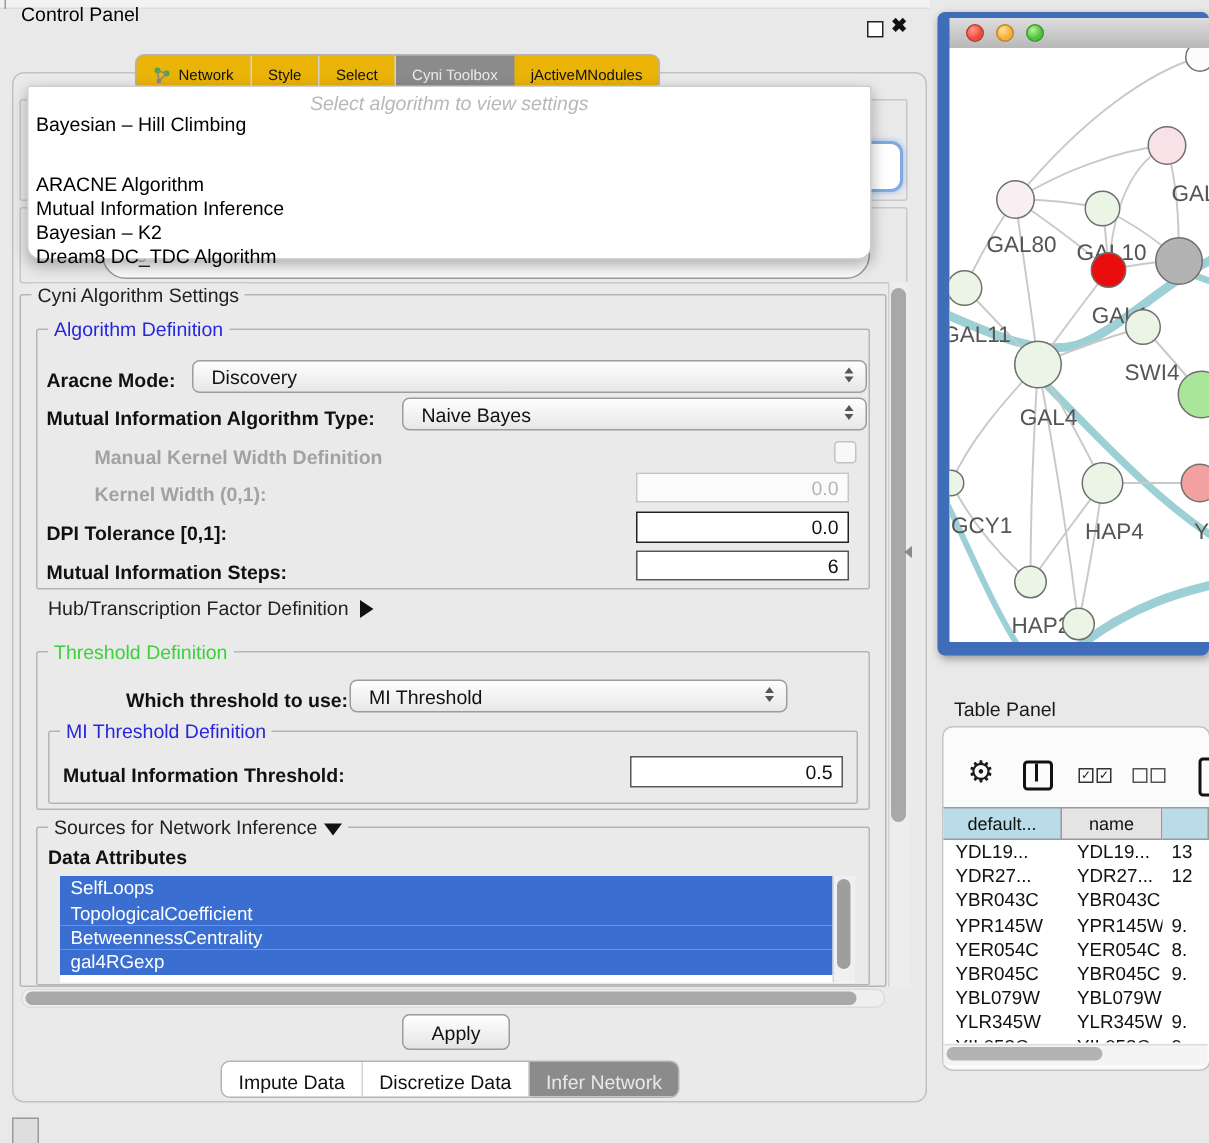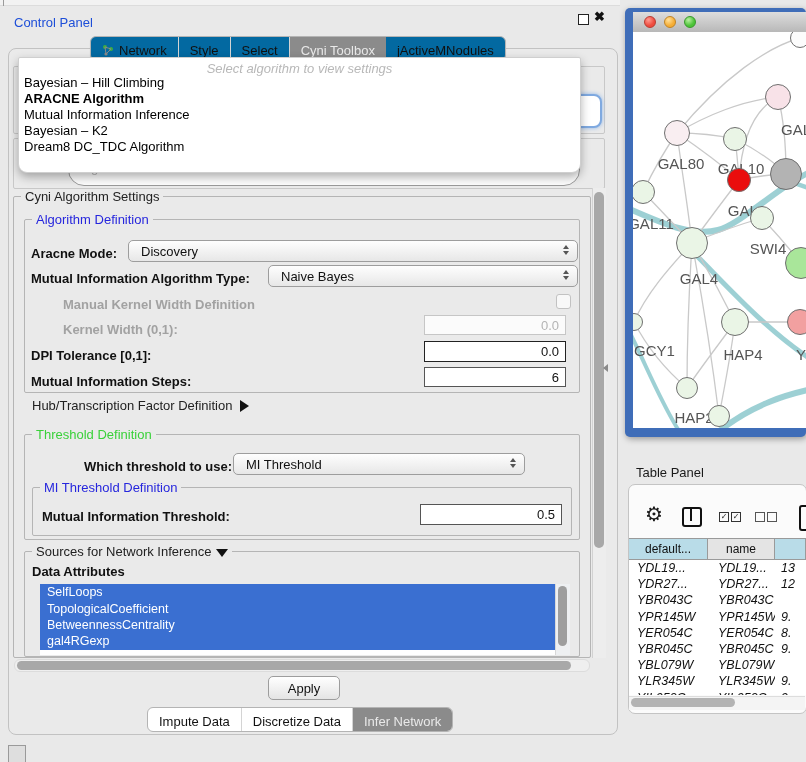--- a/index.html
+++ b/index.html
@@ -2,26 +2,26 @@
 <html><head>
 <meta charset="utf-8">
 <style>
   html,body{margin:0;padding:0;}
   body{font-family:"Liberation Sans",sans-serif;background:#e9e9e9;}
   .screen{position:relative;width:806px;height:762px;overflow:hidden;background:#e9e9e9;}
   .a{position:absolute;}
   
   .top-strip{left:0;top:0;width:620px;height:5px;background:#f2f2f2;border-bottom:1px solid #dcdcdc;}
   .top-tick{left:3px;top:0;width:1px;height:6px;background:#9a9a9a;}
-  .cp-title{left:14px;top:15px;font-size:13px;color:#1d4ed8;}
+  .cp-title{left:14px;top:2px;font-size:13px;color:#000000;}
   .float-btn{left:578px;top:14px;width:9px;height:9px;border:1.5px solid #222;background:#fff;}
   .close-btn{left:594px;top:9px;font-size:13px;font-weight:bold;color:#111;}
   .cp-border{left:8px;top:48px;width:608px;height:685px;border:1px solid #c2c2c2;border-radius:8px;background:#eaeaea;}
   
-  .tabbar{top:36px;left:90px;height:23px;display:flex;background:#0369a1;border:1px solid #b4b4b4;border-radius:6px;overflow:hidden;font-size:13px;box-shadow:0 1px 1px rgba(0,0,0,.12);}
+  .tabbar{top:36px;left:90px;height:23px;display:flex;background:#eab308;border:1px solid #b4b4b4;border-radius:6px;overflow:hidden;font-size:10px;box-shadow:0 1px 1px rgba(0,0,0,.12);}
   .tab{padding:3px 11px 0 11px;display:flex;align-items:center;gap:5px;color:#111;border-right:1px solid #d4d4d4;white-space:nowrap;}
   .tab:last-child{border-right:none;}
   .tab.selected{background:#8b8b8b;color:#e9e9e9;border-right:none;}
   .net-icon{width:12px;height:12px;display:inline-block;}
   
   .fs{position:absolute;border:1px solid #b5b5b5;border-radius:2px;}
   .fs .legend{position:absolute;top:-8px;left:7px;background:#eaeaea;padding:0 4px;font-size:13px;color:#222;white-space:nowrap;}
   .legend.blue{color:#2626dd;}
   .legend.green{color:#3ad13a;}
   .lbl{position:absolute;font-size:13px;font-weight:bold;color:#111;white-space:nowrap;}
@@ -51,21 +51,21 @@
   
   .bx1{left:13px;top:66px;width:590px;height:66px;border:1px solid #c8c8c8;border-radius:2px;background:#eaeaea;}
   .bx2{left:13px;top:138px;width:590px;height:49px;border:1px solid #c8c8c8;border-radius:2px;background:#eaeaea;}
   .focus-combo{left:556px;top:94px;width:42px;height:30px;border:2px solid #7fa9e0;border-radius:8px;background:#fff;box-shadow:0 0 4px #8fb6e8;}
   .gal-combo{left:68px;top:150px;width:510px;height:34px;border:1.5px solid #9a9a9a;border-radius:16px;background:#fcfcfc;}
   .gal-combo span{position:absolute;left:22px;top:9px;font-size:13px;color:#b7b7b7;}
   .dropdown{left:18px;top:57px;width:561px;height:114px;background:#fff;border:1px solid #cfcfcf;border-radius:2px 2px 9px 9px;box-shadow:0 4px 10px rgba(0,0,0,.3);}
   .dd-ph{position:absolute;top:3px;left:0;width:100%;text-align:center;font-size:13px;color:#b8b8b8;font-style:italic;}
   .dd-items{position:absolute;top:16px;left:3px;right:3px;}
   .dd-item{height:16.2px;font-size:13px;color:#000;display:flex;align-items:center;padding-left:2px;white-space:nowrap;}
-  .dd-item.sel{font-weight:bold;}
+  .dd-item.sel{font-weight:normal;margin-top:24px;}
   
   .net-frame{left:625px;top:8px;width:181px;height:429px;background:#3f6db8;border-radius:5px;box-shadow:1px 2px 6px rgba(0,0,0,.35);}
   .net-title{left:633px;top:12px;width:173px;height:20px;background:linear-gradient(#dddddd,#b8b8b8);border-bottom:1px solid #8f8f8f;}
   .tl{position:absolute;top:4px;width:12px;height:12px;border-radius:50%;box-sizing:border-box;}
   .tl.red{left:11px;background:radial-gradient(circle at 35% 30%,#ff9a90,#ee4b3e 60%);border:1px solid #b93a30;}
   .tl.yel{left:31px;background:radial-gradient(circle at 35% 30%,#ffe09a,#f5ad35 60%);border:1px solid #c08324;}
   .tl.grn{left:51px;background:radial-gradient(circle at 35% 30%,#b9f0a0,#4cc338 60%);border:1px solid #37992a;}
   .net-canvas{left:633px;top:32px;width:173px;height:396px;background:#fff;overflow:hidden;}
   .node{position:absolute;border-radius:50%;border:1.5px solid #6f6f6f;box-sizing:border-box;}
   .nlabel{position:absolute;font-size:15px;color:#555;white-space:nowrap;transform:translateX(-50%);}
@@ -78,21 +78,21 @@
   .colicon{left:682px;top:507px;width:16px;height:16px;border:2px solid #111;border-radius:3px;}
   .colicon i{position:absolute;left:6px;top:0;width:2px;height:12px;background:#111;}
   .cb{position:absolute;width:8px;height:8px;border:1.5px solid #333;font-size:8px;line-height:8px;text-align:center;color:#222;}
   .cb.empty{border-color:#555;}
   .particon{left:799px;top:505px;width:16px;height:22px;border:2.5px solid #111;border-radius:3px;}
   .thead{left:629px;top:538px;height:22px;display:flex;font-size:12px;color:#111;}
   .th{display:flex;align-items:center;justify-content:center;border-right:1px solid #9a9a9a;border-top:1px solid #9a9a9a;border-bottom:1px solid #9a9a9a;box-sizing:border-box;white-space:nowrap;overflow:hidden;}
   .th.blue{background:#b9dce8;}
   .th.gray{background:#e4e4e4;}
   .tbody{left:629px;top:560px;width:177px;height:135px;background:#fff;overflow:hidden;font-size:12.5px;color:#111;}
-  .trow{display:flex;height:16.2px;align-items:center;font-style:italic;}
+  .trow{display:flex;height:16.2px;align-items:center;}
   .td{white-space:nowrap;overflow:hidden;box-sizing:border-box;}
   .td.c1{width:79px;padding-left:8px;}
   .td.c2{width:67px;padding-left:10px;}
   .td.c3{width:31px;padding-left:6px;}
   .tp-hscroll{left:629px;top:696px;width:176px;height:13px;background:#f4f4f4;border-top:1px solid #ddd;}
   .tp-hthumb{left:631px;top:698px;width:104px;height:9px;background:#b3b3b3;border-radius:5px;}
   .bl-icon{left:8px;top:745px;width:16px;height:20px;border:1.5px solid #9a9a9a;background:#dedede;}
 </style>
 </head>
 <body>

